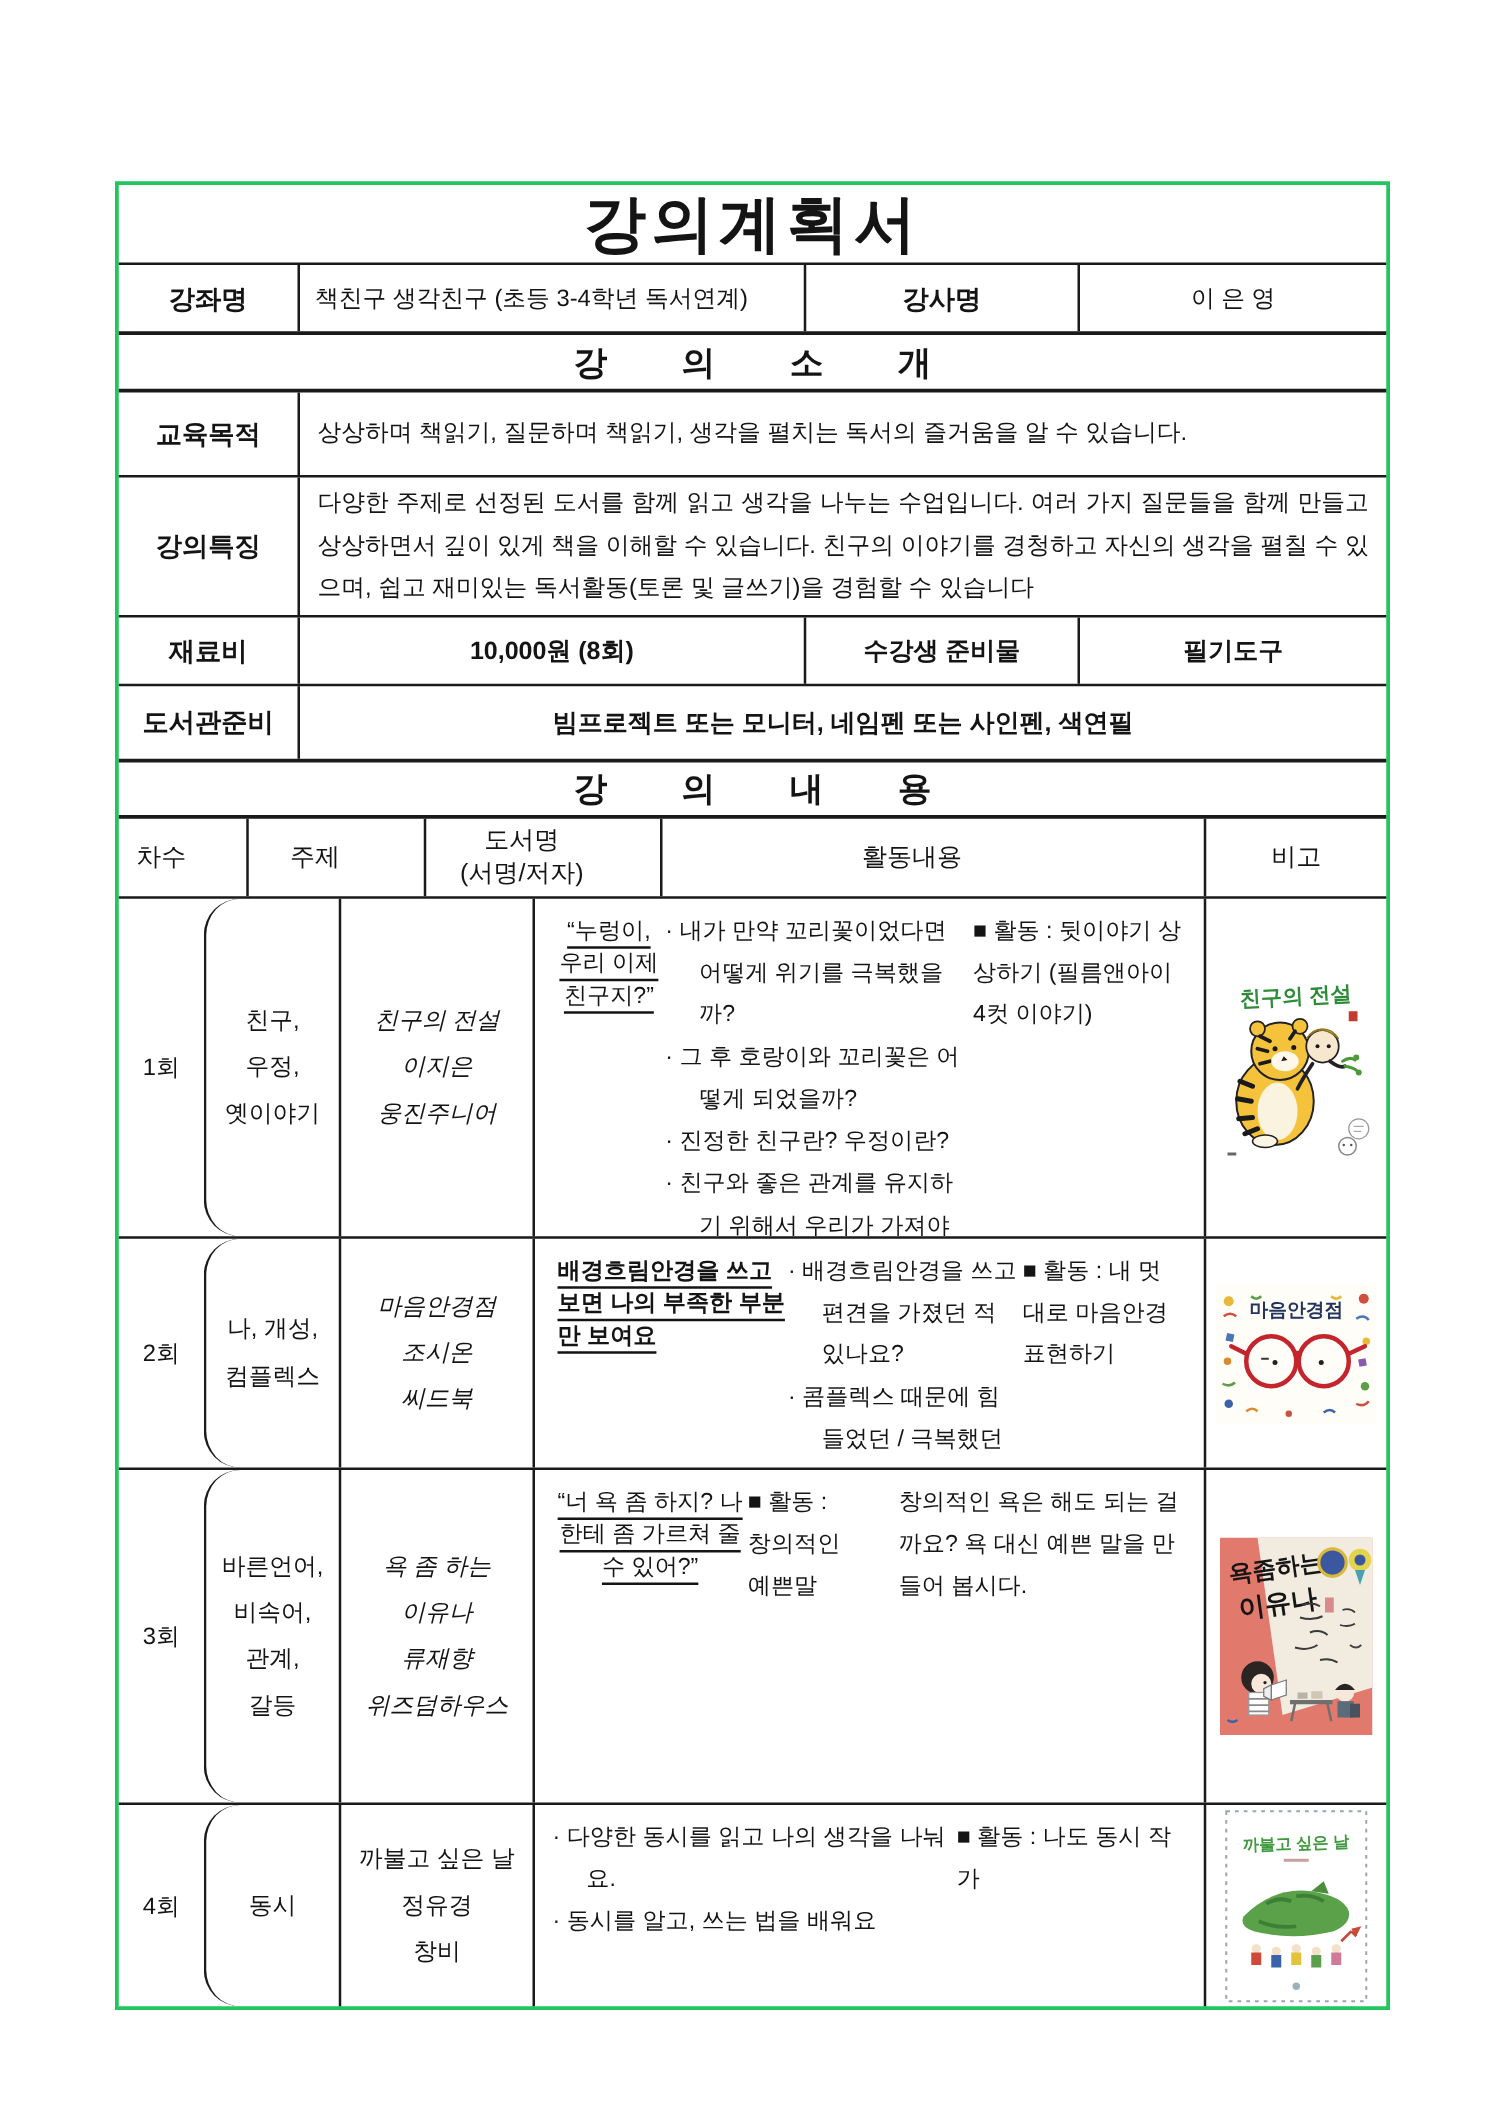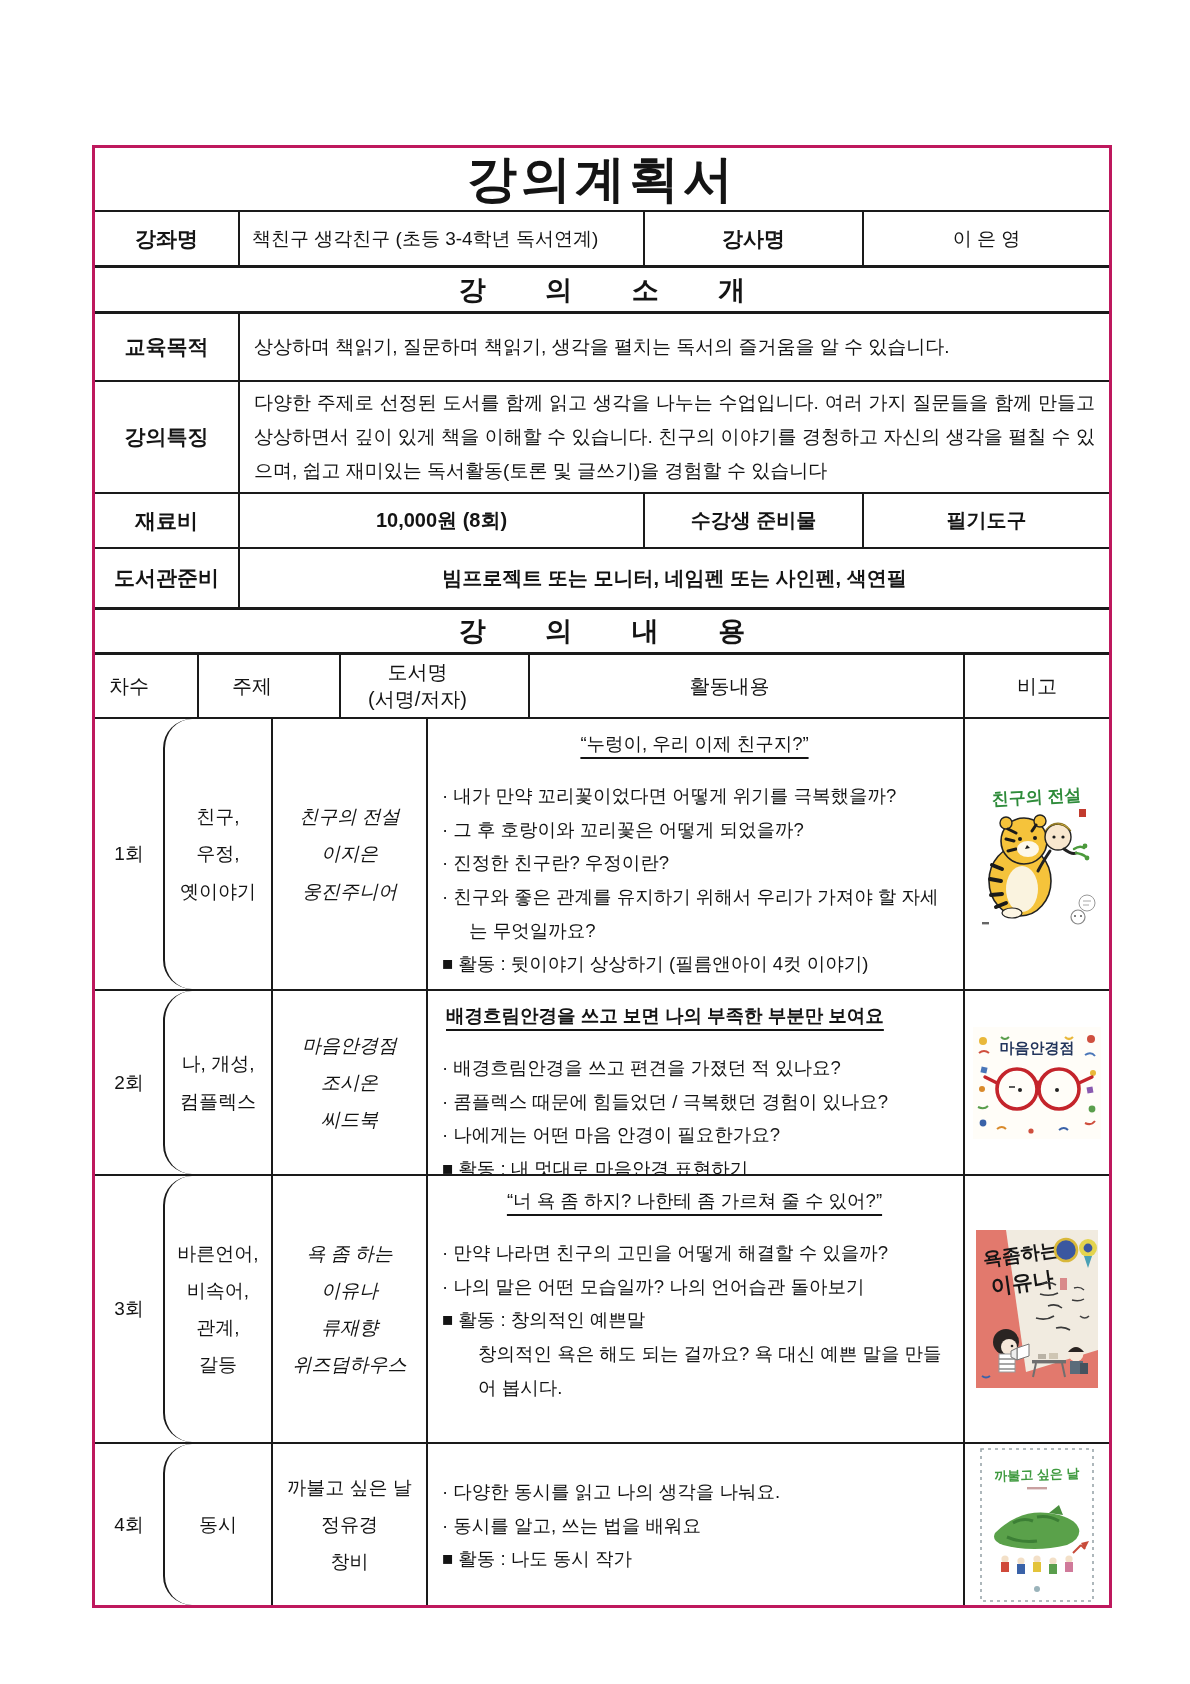--- a/index.html
+++ b/index.html
@@ -3,21 +3,21 @@
 <meta charset="utf-8">
 <style>
   html,body{margin:0;padding:0;}
   body{
     width:1190px;height:1684px;background:#ffffff;position:relative;
     font-family:"Liberation Sans","DejaVu Sans",sans-serif;color:#141414;
     overflow:hidden;
   }
   .doc{
     position:absolute;left:92px;top:145px;width:1020px;
-    border:3px solid #be185d;box-sizing:border-box;background:#fff;
+    border:3px solid #22c55e;box-sizing:border-box;background:#fff;
   }
   .row{box-sizing:border-box;}
   .bt2{border-top:2px solid #1a1a1a;}
   .bt3{border-top:3px solid #1a1a1a;}
   .bb3{border-bottom:3px solid #1a1a1a;}
 
   .r-title{height:62px;display:flex;align-items:center;justify-content:center;
     font-size:50px;font-weight:bold;letter-spacing:4px;}
 
   .g4{display:grid;grid-template-columns:143px 405px 219px 1fr;}
@@ -39,21 +39,21 @@
 
   .r-section{display:flex;align-items:center;justify-content:center;
     font-size:27px;font-weight:bold;letter-spacing:26px;padding-left:26px;}
 
   .ct-head .cell{font-size:20px;line-height:1.35;}
   .pre{white-space:pre-line;}
   .topic{line-height:1.95;font-size:19px;border-radius:29px;}
   .book{line-height:1.95;font-size:19px;}
   .it{font-style:italic;}
 
-  .act{display:flex;flex-direction:column;align-items:stretch;justify-content:flex-start;
+  .act{display:flex;flex-direction:row;align-items:stretch;justify-content:flex-start;
     text-align:left;padding:8px 16px 6px 14px;font-size:18.5px;}
   .act.vcenter{justify-content:center;}
   .act-title{text-align:center;text-decoration:underline;text-underline-offset:7px;
     text-decoration-thickness:1.5px;margin:4px 0 22px 0;line-height:1.4;}
   .act-title.tleft{text-align:left;padding-left:4px;font-weight:bold;}
   .bul{list-style:none;margin:0;padding:0;}
   .bul li{line-height:1.82;padding-left:27px;text-indent:-27px;}
   .act-line{line-height:1.82;}
   .act-note{line-height:1.82;padding-left:36px;}
   .note-cell{display:flex;align-items:center;justify-content:center;}
@@ -227,24 +227,20 @@
     <div class="cell pre topic">바른언어,
 비속어,
 관계,
 갈등</div>
     <div class="cell pre book it">욕 좀 하는
 이유나
 류재향
 위즈덤하우스</div>
     <div class="cell act">
       <div class="act-title">“너 욕 좀 하지? 나한테 좀 가르쳐 줄 수 있어?”</div>
-      <ul class="bul">
-        <li>·  만약 나라면 친구의 고민을 어떻게 해결할 수 있을까?</li>
-        <li>·  나의 말은 어떤 모습일까? 나의 언어습관 돌아보기</li>
-      </ul>
       <div class="act-line">■ 활동 : 창의적인 예쁜말</div>
       <div class="act-note">창의적인 욕은 해도 되는 걸까요? 욕 대신 예쁜 말을 만들어 봅시다.</div>
     </div>
     <div class="cell note-cell">
 
       <svg width="122" height="158" viewBox="0 0 122 158">
         <rect x="0" y="0" width="122" height="158" fill="#e2796d"></rect>
         <polygon points="30,0 122,0 122,120 50,142" fill="#f1ebe0"></polygon>
         <text x="8" y="36" font-size="19" font-weight="bold" fill="#151515" transform="rotate(-8 8 36)">욕좀하는</text>
         <text x="16" y="64" font-size="21" font-weight="bold" fill="#151515" transform="rotate(-8 16 64)">이유나</text>

